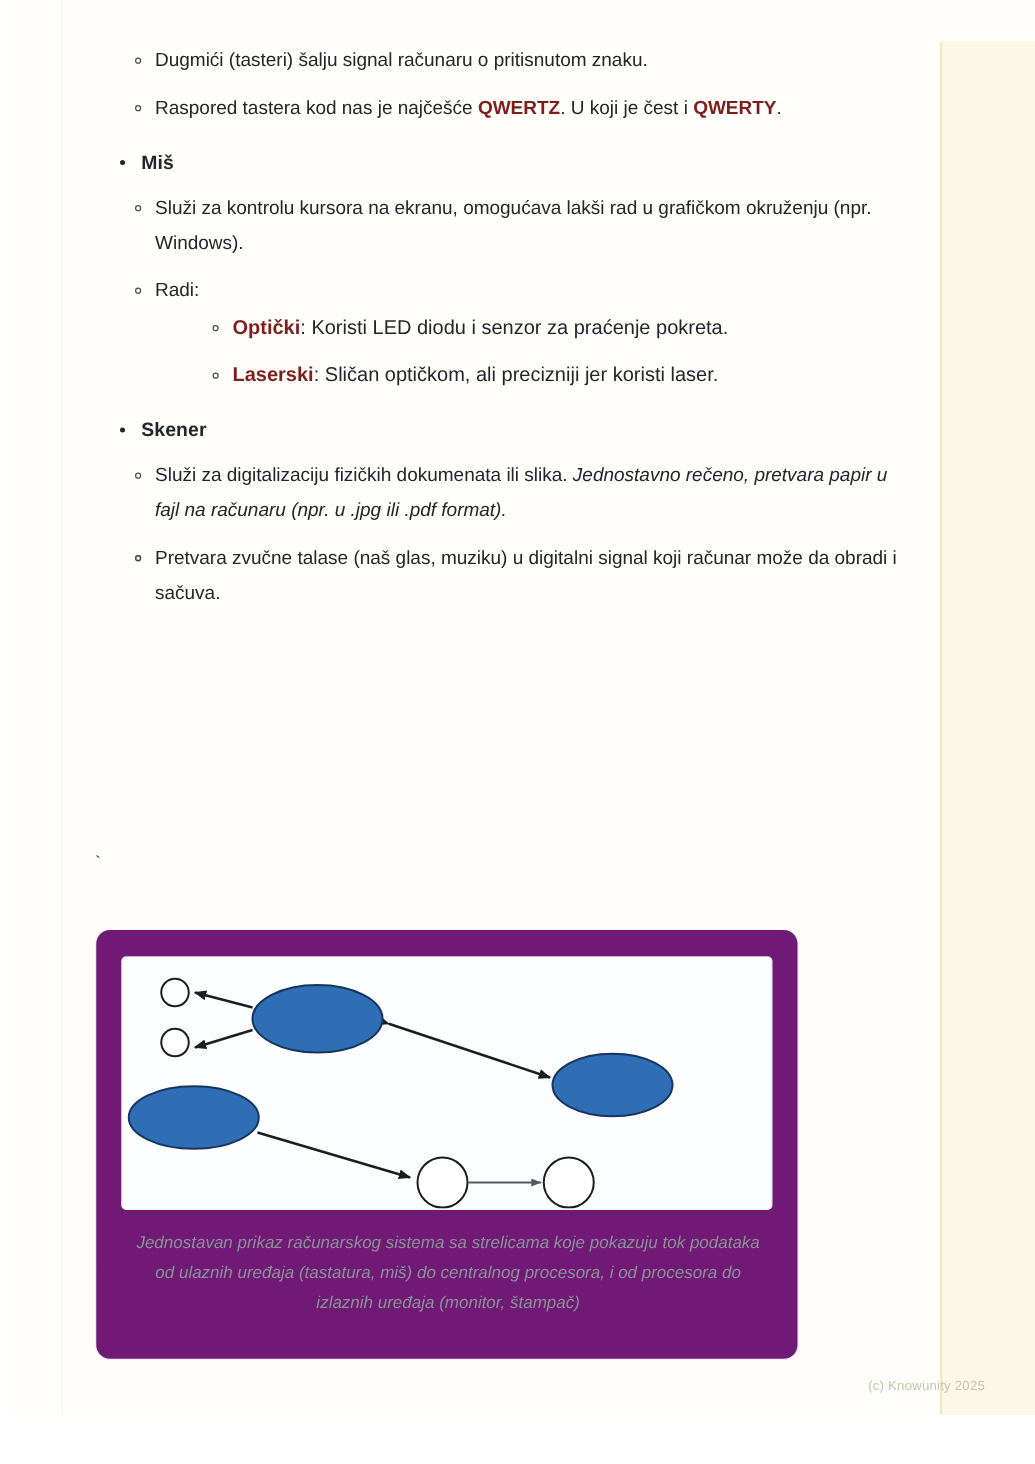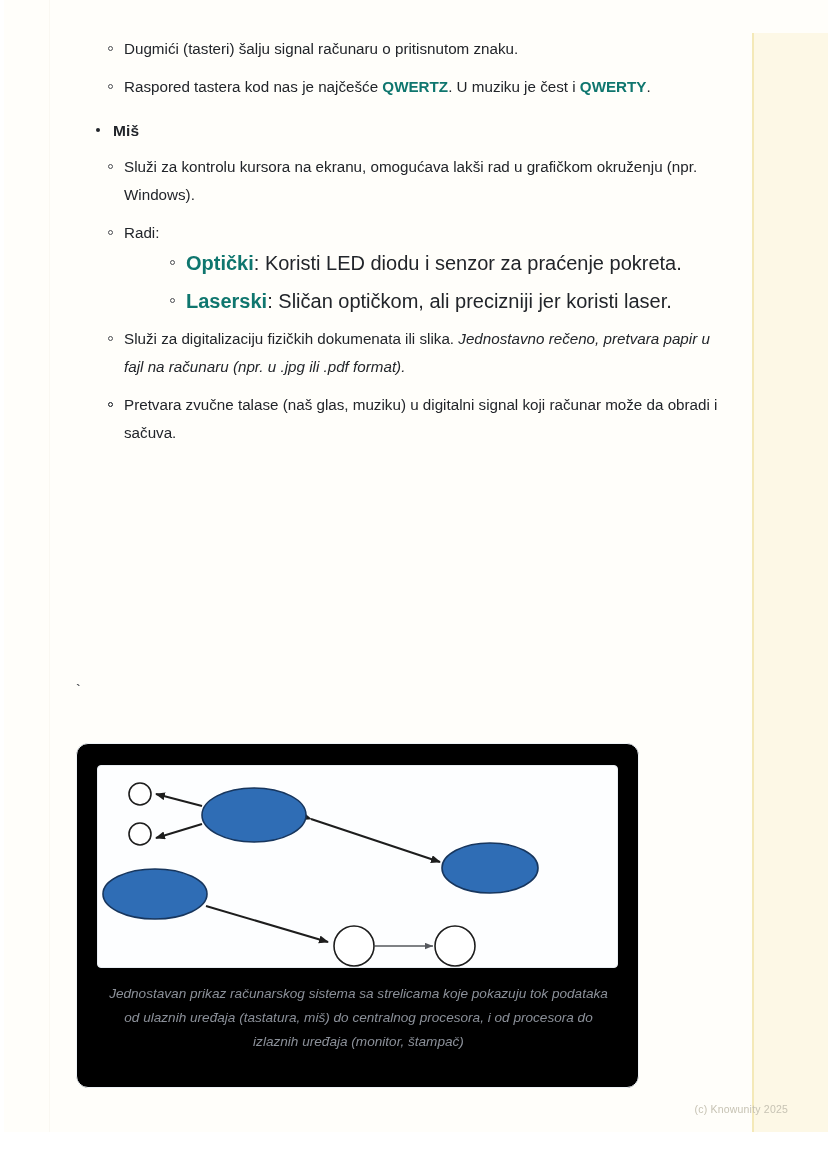--- a/index.html
+++ b/index.html
@@ -114,39 +114,39 @@
     height: 5px;
     border-radius: 50%;
     border: 1.2px solid #4a4d52;
     box-sizing: border-box;
   }
 
   
   li.bullet3 {
     padding-left: 62px;
     margin: 0 0 10px 0;
-    font-size: 20px;
+    font-size: 16px;
     line-height: 28px;
     font-weight: 400;
   }
   li.bullet3 > .mk {
     position: absolute;
     left: 46px;
     top: 11px;
     width: 5px;
     height: 5px;
     border-radius: 50%;
     border: 1.2px solid #4a4d52;
     box-sizing: border-box;
   }
 
   ul.lvl2 { margin-top: 2px; }
   ul.lvl3 { margin-top: 2px; }
 
-  b, strong { font-weight: 700; color: #0f766e; }
+  b, strong { font-weight: 700; color: #7f1d1d; }
   i, em { font-style: italic; }
 
   .grp { margin-bottom: 6px; }
 
   
   #stray-backtick {
     position: absolute;
     left: 70px;
     top: 681px;
     font-size: 14px;
@@ -155,21 +155,21 @@
     font-family: "Liberation Mono", monospace;
   }
 
   
   #figure-card {
     position: absolute;
     left: 72px;
     top: 743px;
     width: 563px;
     height: 345px;
-    background: #000000;
+    background: #701a75;
     border: 1px solid #eef3f7;
     border-radius: 12px;
     box-sizing: border-box;
   }
   #figure-image {
     position: absolute;
     left: 20px;
     top: 21px;
     width: 521px;
     height: 203px;
@@ -218,21 +218,21 @@
     <div class="grp">
       <ul class="lvl2">
 
         <li class="bullet2">
           <span class="mk"></span>
           <span>Dugmići (tasteri) šalju signal računaru o pritisnutom znaku.</span>
         </li>
 
         <li class="bullet2">
           <span class="mk"></span>
-          <span><span>Raspored tastera kod nas je najčešće </span><b>QWERTZ</b><span>. U muziku je čest i </span><b>QWERTY</b><span>.</span></span>
+          <span><span>Raspored tastera kod nas je najčešće </span><b>QWERTZ</b><span>. U koji je čest i </span><b>QWERTY</b><span>.</span></span>
         </li>
 
 
       </ul>
     </div>
 
     <ul class="lvl1">
       <li class="bullet1">
         <span class="mk"></span>
         <span>Miš</span>
@@ -252,20 +252,26 @@
             <span><b>Optički</b><span>: Koristi LED diodu i senzor za praćenje pokreta.</span></span>
           </li>
           <li class="bullet3">
             <span class="mk"></span>
             <span><b>Laserski</b><span>: Sličan optičkom, ali precizniji jer koristi laser.</span></span>
           </li>
         </ul>
       </li>
     </ul>
 
+    <ul class="lvl1">
+      <li class="bullet1">
+        <span class="mk"></span>
+        <span>Skener</span>
+      </li>
+    </ul>
     <ul class="lvl2">
       <li class="bullet2">
         <span class="mk"></span>
         <span><span>Služi za digitalizaciju fizičkih dokumenata ili slika. </span><i>Jednostavno rečeno, pretvara papir u fajl na računaru (npr. u .jpg ili .pdf format).</i></span>
       </li>
       <li class="bullet2">
         <span class="mk"></span>
       </li>
     </ul>
 

